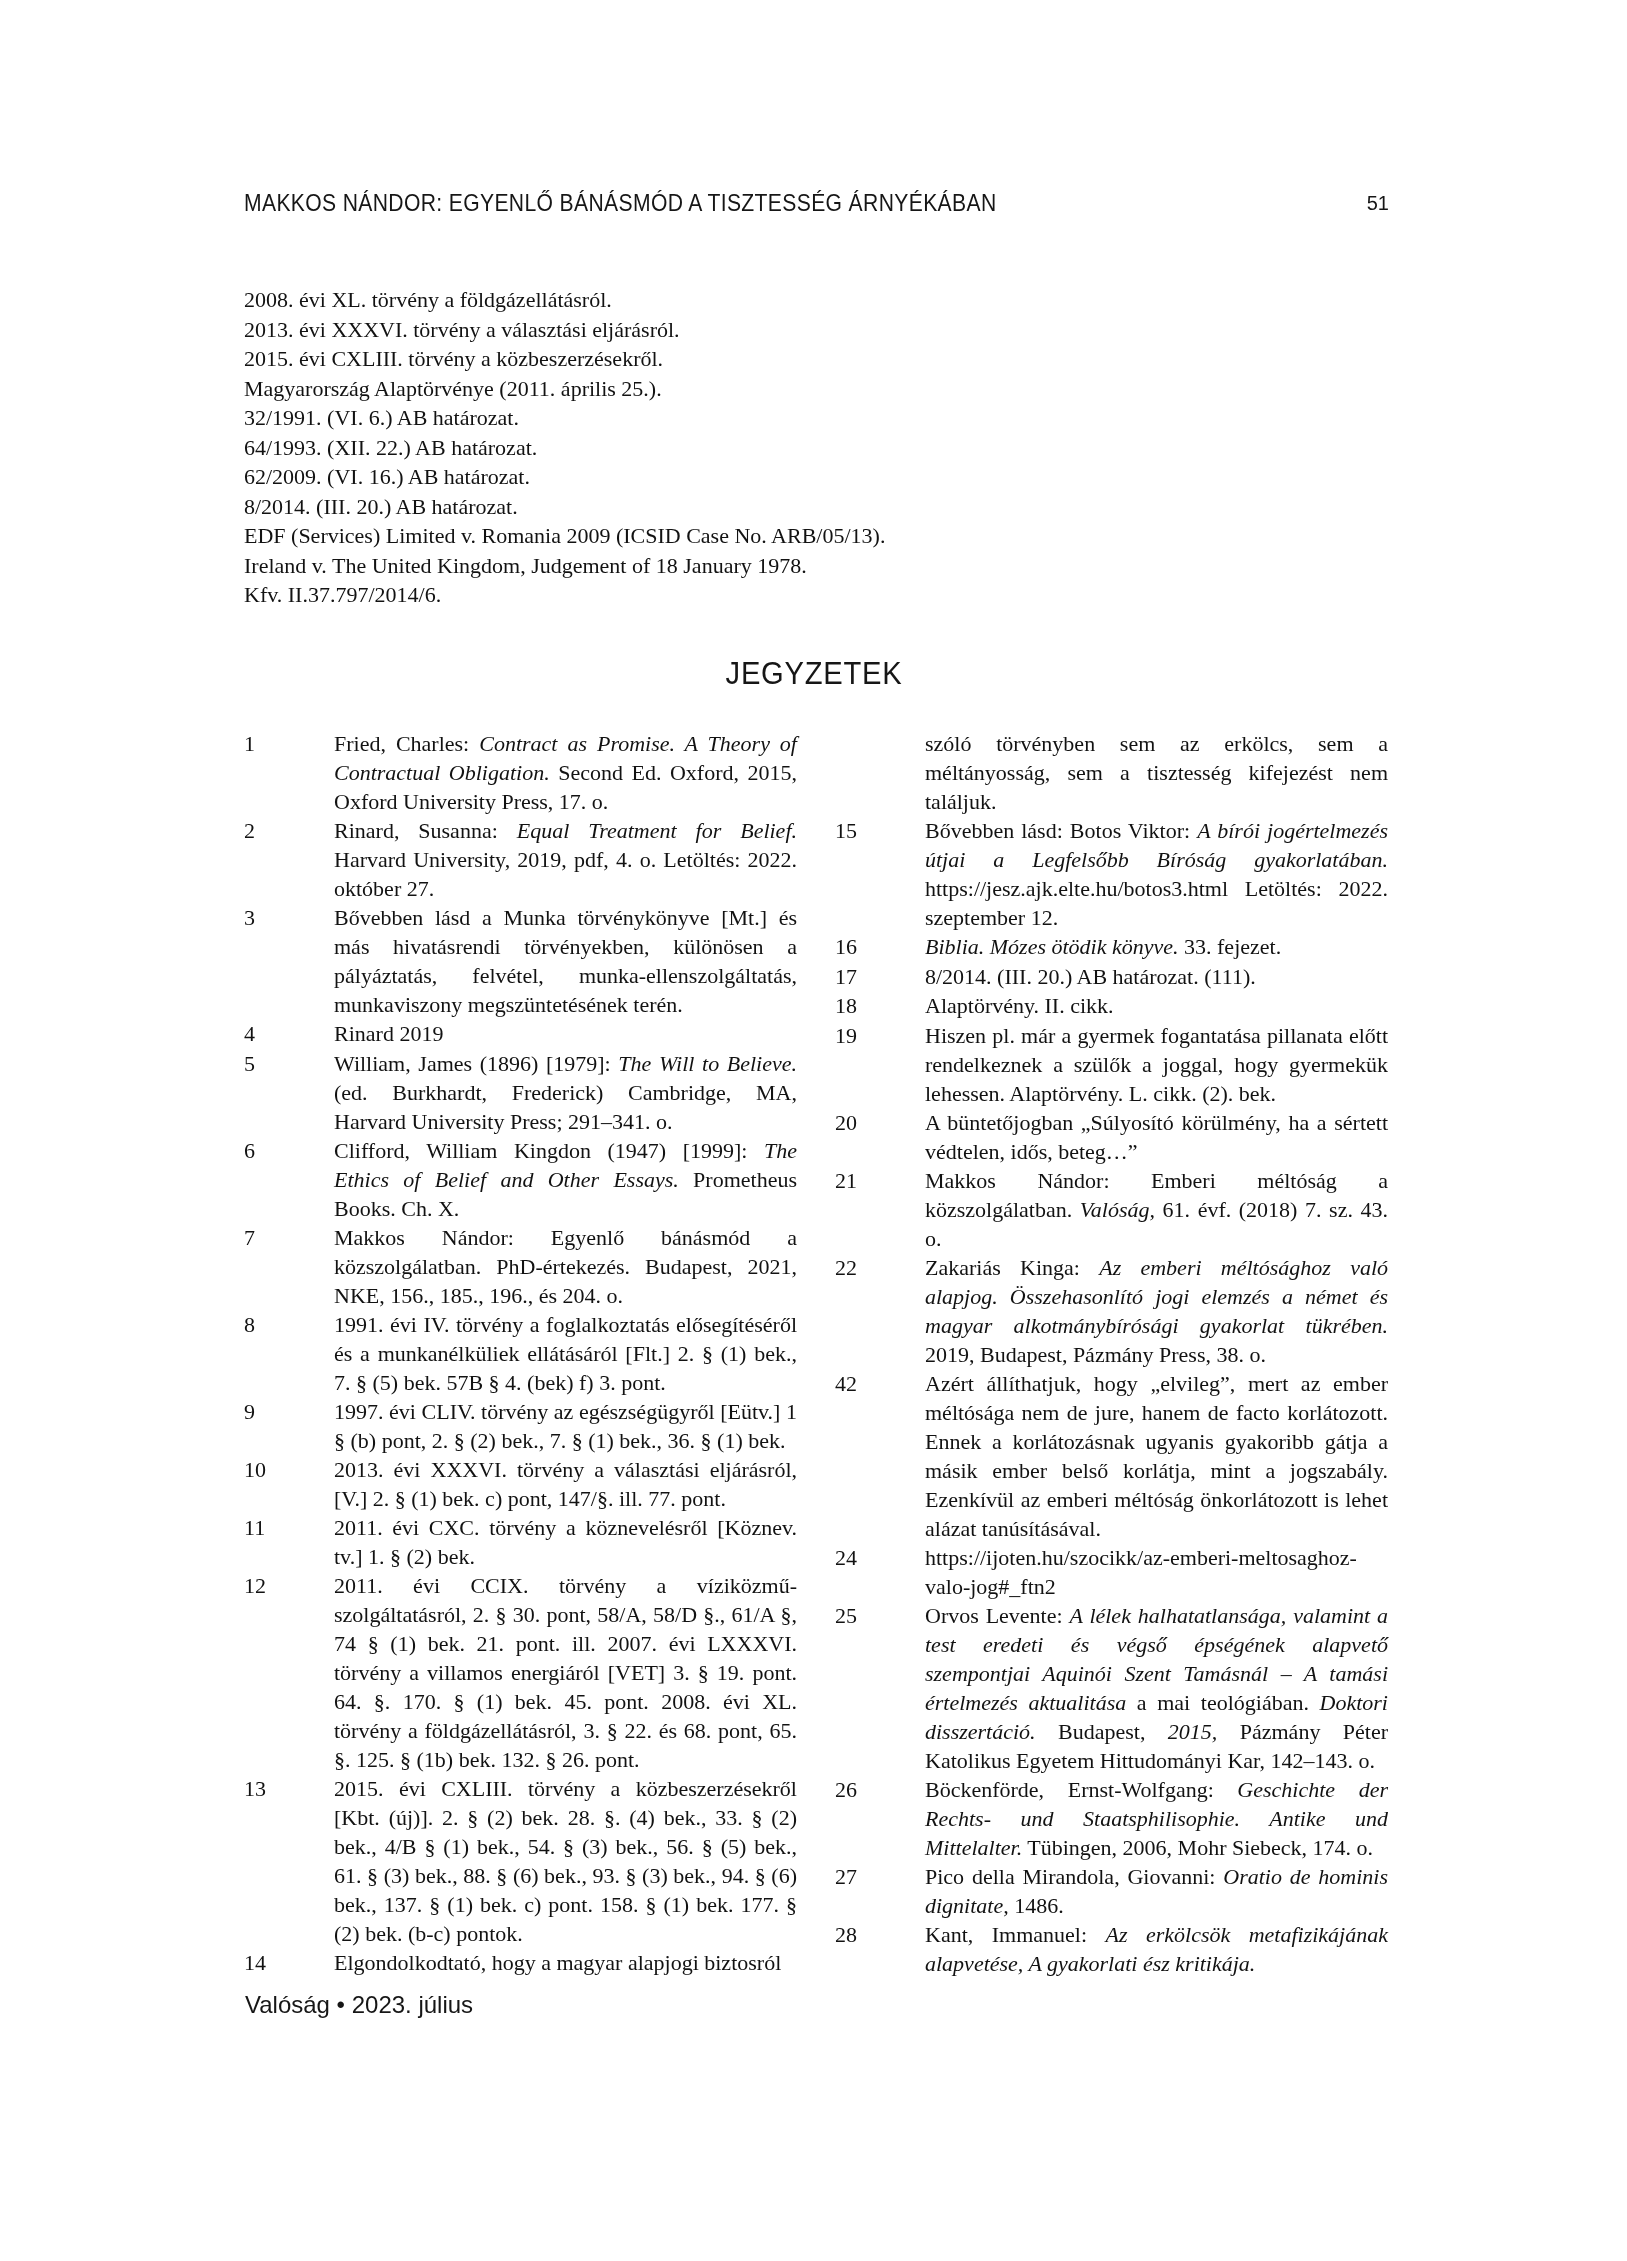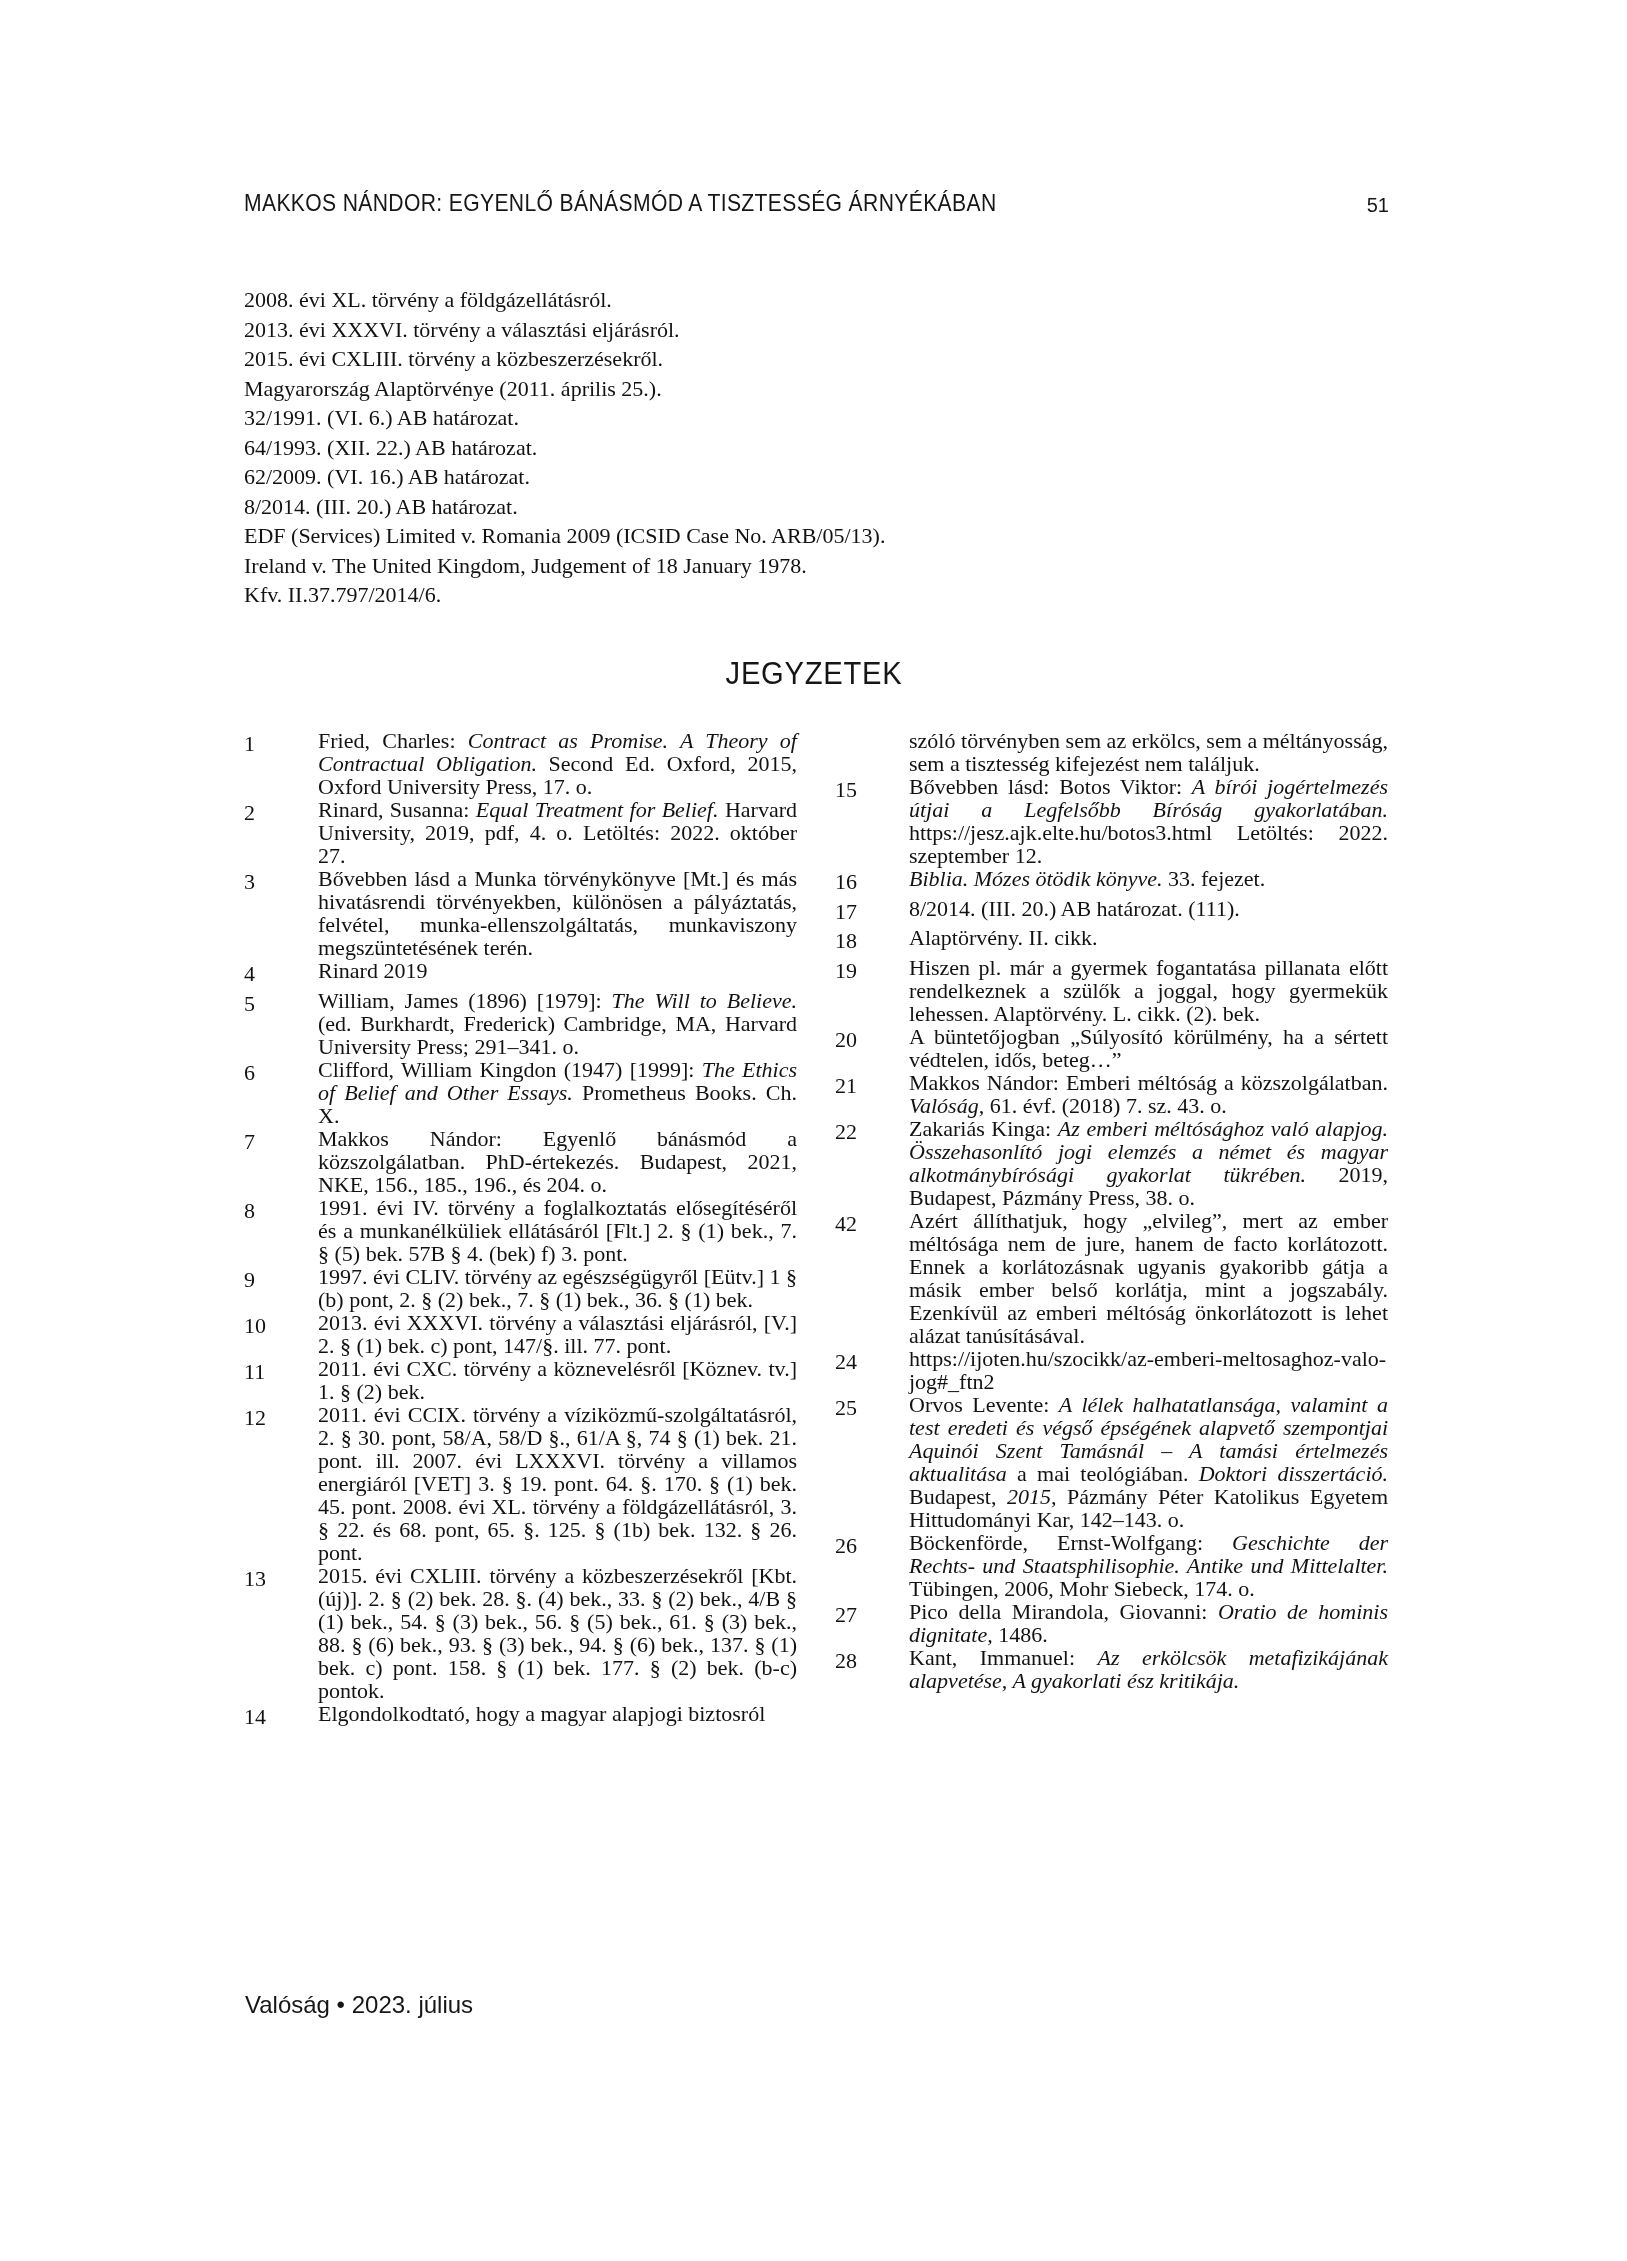--- a/index.html
+++ b/index.html
@@ -12,21 +12,21 @@
     font-family: "Liberation Serif", serif;
     overflow: hidden;
   }
   .running-header {
     position: absolute;
     left: 244px;
     top: 189px;
     width: 1145px;
     display: flex;
     justify-content: space-between;
-    align-items: flex-end;
+    align-items: center;
     font-family: "Liberation Sans", sans-serif;
     font-size: 24px;
     color: #161616;
   }
   .running-title {
     white-space: nowrap;
     transform: scaleX(0.88);
     transform-origin: left center;
     letter-spacing: 0.4px;
   }
@@ -67,21 +67,22 @@
   .note { display: flex; }
   .note-num {
     flex: 0 0 74px;
     font-size: 22px;
     line-height: 29.5px;
   }
   .note-body {
     flex: 1 1 auto;
     text-align: justify;
     font-size: 22px;
-    line-height: 23px;
+    line-height: 29px;
+    margin-left: 16px;
   }
   .note-body i { font-style: italic; }
   .page-footer {
     position: absolute;
     left: 245px;
     top: 1991px;
     font-family: "Liberation Sans", sans-serif;
     font-size: 24px;
     color: #161616;
   }

